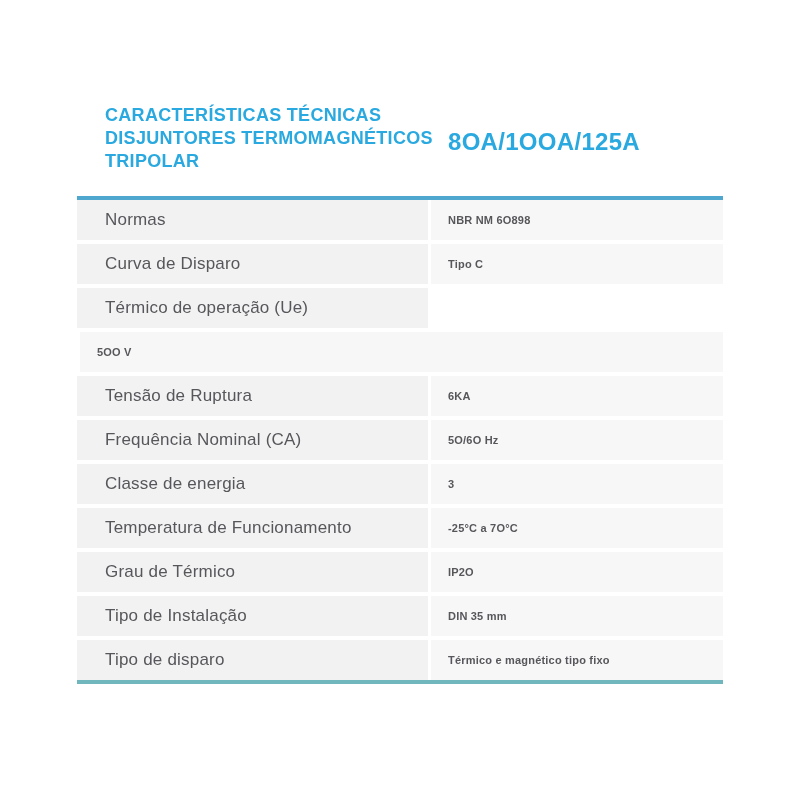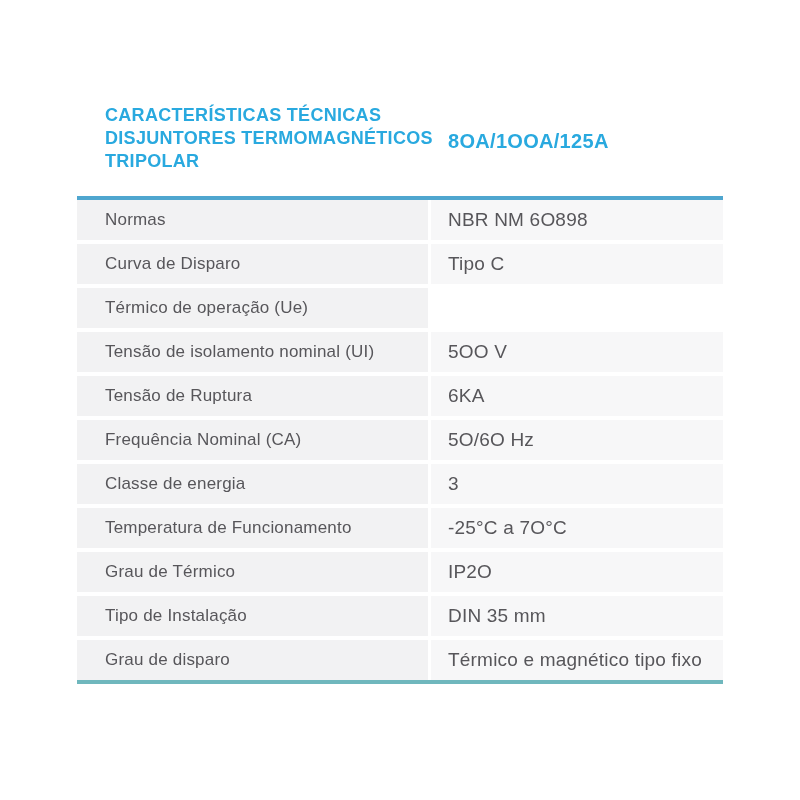--- a/index.html
+++ b/index.html
@@ -29,21 +29,21 @@
     color: var(--accent);
     font-size: 18px;
     font-weight: 700;
     line-height: 23px;
     letter-spacing: 0.3px;
   }
   .header-amperage {
     position: absolute;
     left: 448px; top: 130px;
     color: var(--accent);
-    font-size: 20px;
+    font-size: 24px;
     font-weight: 700;
     line-height: 23px;
     letter-spacing: 0.3px;
   }
   .spec-table {
     position: absolute;
     left: 77px; top: 196px;
     width: 646px;
     border-top: 4px solid var(--line-top);
     border-bottom: 4px solid var(--line-bottom);
@@ -65,22 +65,23 @@
     letter-spacing: 0.2px;
   }
   .spec-value {
     flex: 1;
     margin-left: 3px;
     background: var(--value-bg);
     display: flex;
     align-items: center;
     padding-left: 17px;
     color: var(--text);
-    font-size: 19px;
+    font-size: 11px;
     letter-spacing: 0.2px;
+    font-weight: bold;
   }
 </style>
 </head>
 <body>
 
 <div class="page">
 
   <div class="header-title">
     <div>CARACTERÍSTICAS TÉCNICAS</div>
     <div>DISJUNTORES TERMOMAGNÉTICOS</div>
@@ -95,21 +96,20 @@
         <div class="spec-value">NBR NM 6O898</div>
       </div>
       <div class="spec-row">
         <div class="spec-label">Curva de Disparo</div>
         <div class="spec-value">Tipo C</div>
       </div>
       <div class="spec-row">
         <div class="spec-label">Térmico de operação (Ue)</div>
       </div>
       <div class="spec-row">
-        <div class="spec-label">Tensão de isolamento nominal (UI)</div>
         <div class="spec-value">5OO V</div>
       </div>
       <div class="spec-row">
         <div class="spec-label">Tensão de Ruptura</div>
         <div class="spec-value">6KA</div>
       </div>
       <div class="spec-row">
         <div class="spec-label">Frequência Nominal (CA)</div>
         <div class="spec-value">5O/6O Hz</div>
       </div>
@@ -123,18 +123,18 @@
       </div>
       <div class="spec-row">
         <div class="spec-label">Grau de Térmico</div>
         <div class="spec-value">IP2O</div>
       </div>
       <div class="spec-row">
         <div class="spec-label">Tipo de Instalação</div>
         <div class="spec-value">DIN 35 mm</div>
       </div>
       <div class="spec-row">
-        <div class="spec-label">Grau de disparo</div>
+        <div class="spec-label">Tipo de disparo</div>
         <div class="spec-value">Térmico e magnético tipo fixo</div>
       </div>
     </div>
 
 </div>
 
 </body></html>

